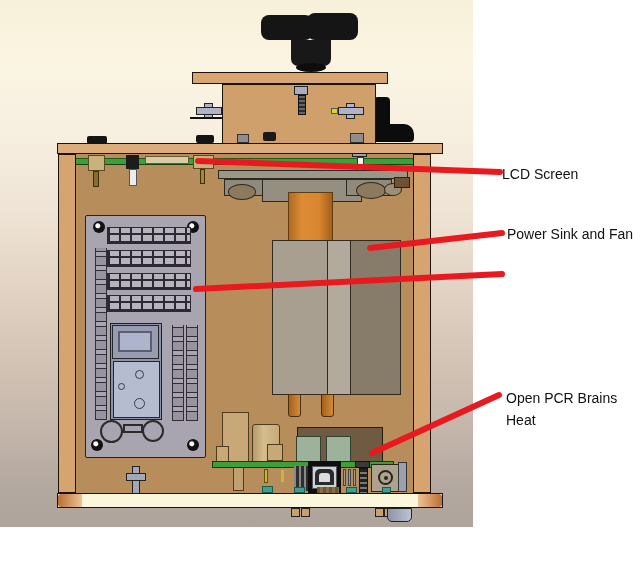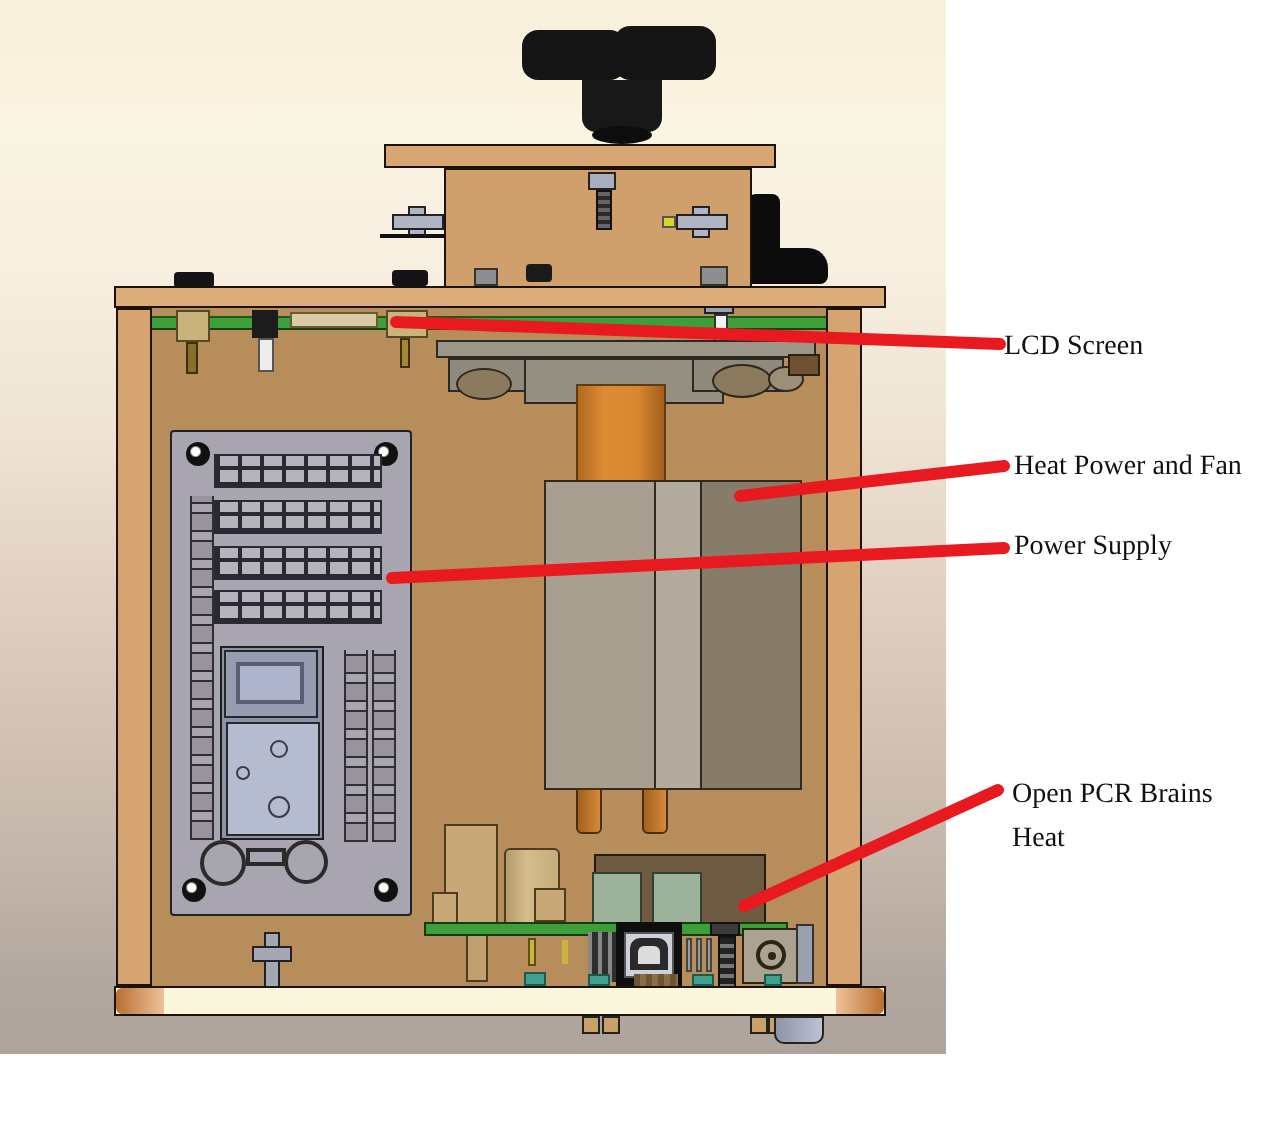--- a/index.html
+++ b/index.html
@@ -1,17 +1,17 @@
 <!DOCTYPE html>
 <html><head>
 <meta charset="utf-8">
 <style>
   html,body{margin:0;padding:0;background:#fff;}
   #canvas{position:relative;width:642px;height:572px;background:#fff;overflow:hidden;
-          font-family:Liberation Serif, serif;}
+          font-family:Liberation Sans, sans-serif;}
   .p{position:absolute;box-sizing:border-box;}
   
   #bg{left:0;top:0;width:473px;height:527px;
       background:linear-gradient(180deg,#f7f0da 0%,#faf4e2 12%,#f7efe0 25%,#efe4d5 40%,
       #e2d2c3 55%,#d2c2b4 70%,#c3b5aa 82%,#b7aba2 90%,#b3a8a0 93%,#afa49c 100%);}
   
   #knob-wing-l{left:261px;top:15px;width:52px;height:25px;background:#151515;border-radius:8px;}
   #knob-wing-r{left:307px;top:13px;width:51px;height:27px;background:#151515;border-radius:8px;}
   #knob-stem{left:291px;top:40px;width:40px;height:26px;background:#181818;border-radius:0 0 7px 7px;}
   #knob-base{left:296px;top:63px;width:30px;height:9px;background:#0d0d0d;border-radius:50%;}
@@ -278,16 +278,15 @@
   <div id="foot-cyl" class="p"></div>
 
   <svg id="leaders" class="p" width="642" height="572" viewBox="0 0 642 572">
     <line x1="198" y1="161" x2="500" y2="172" stroke="#e81a1f" stroke-width="6" stroke-linecap="round"></line>
     <line x1="370" y1="248" x2="502" y2="233" stroke="#e81a1f" stroke-width="6" stroke-linecap="round"></line>
     <line x1="196" y1="289" x2="502" y2="274" stroke="#e81a1f" stroke-width="6" stroke-linecap="round"></line>
     <line x1="372" y1="453" x2="499" y2="395" stroke="#e81a1f" stroke-width="6" stroke-linecap="round"></line>
   </svg>
 
   <div id="ann-lcd" class="p ann">LCD Screen</div>
-  <div id="ann-heat" class="p ann">Heat Power and Fan</div>
-  <div id="ann-power" class="p ann">Power Supply</div>
+  <div id="ann-heat" class="p ann">Power Sink and Fan</div>
   <div id="ann-brains" class="p ann">Open PCR Brains Heat</div>
 </div>
 
 </body></html>

